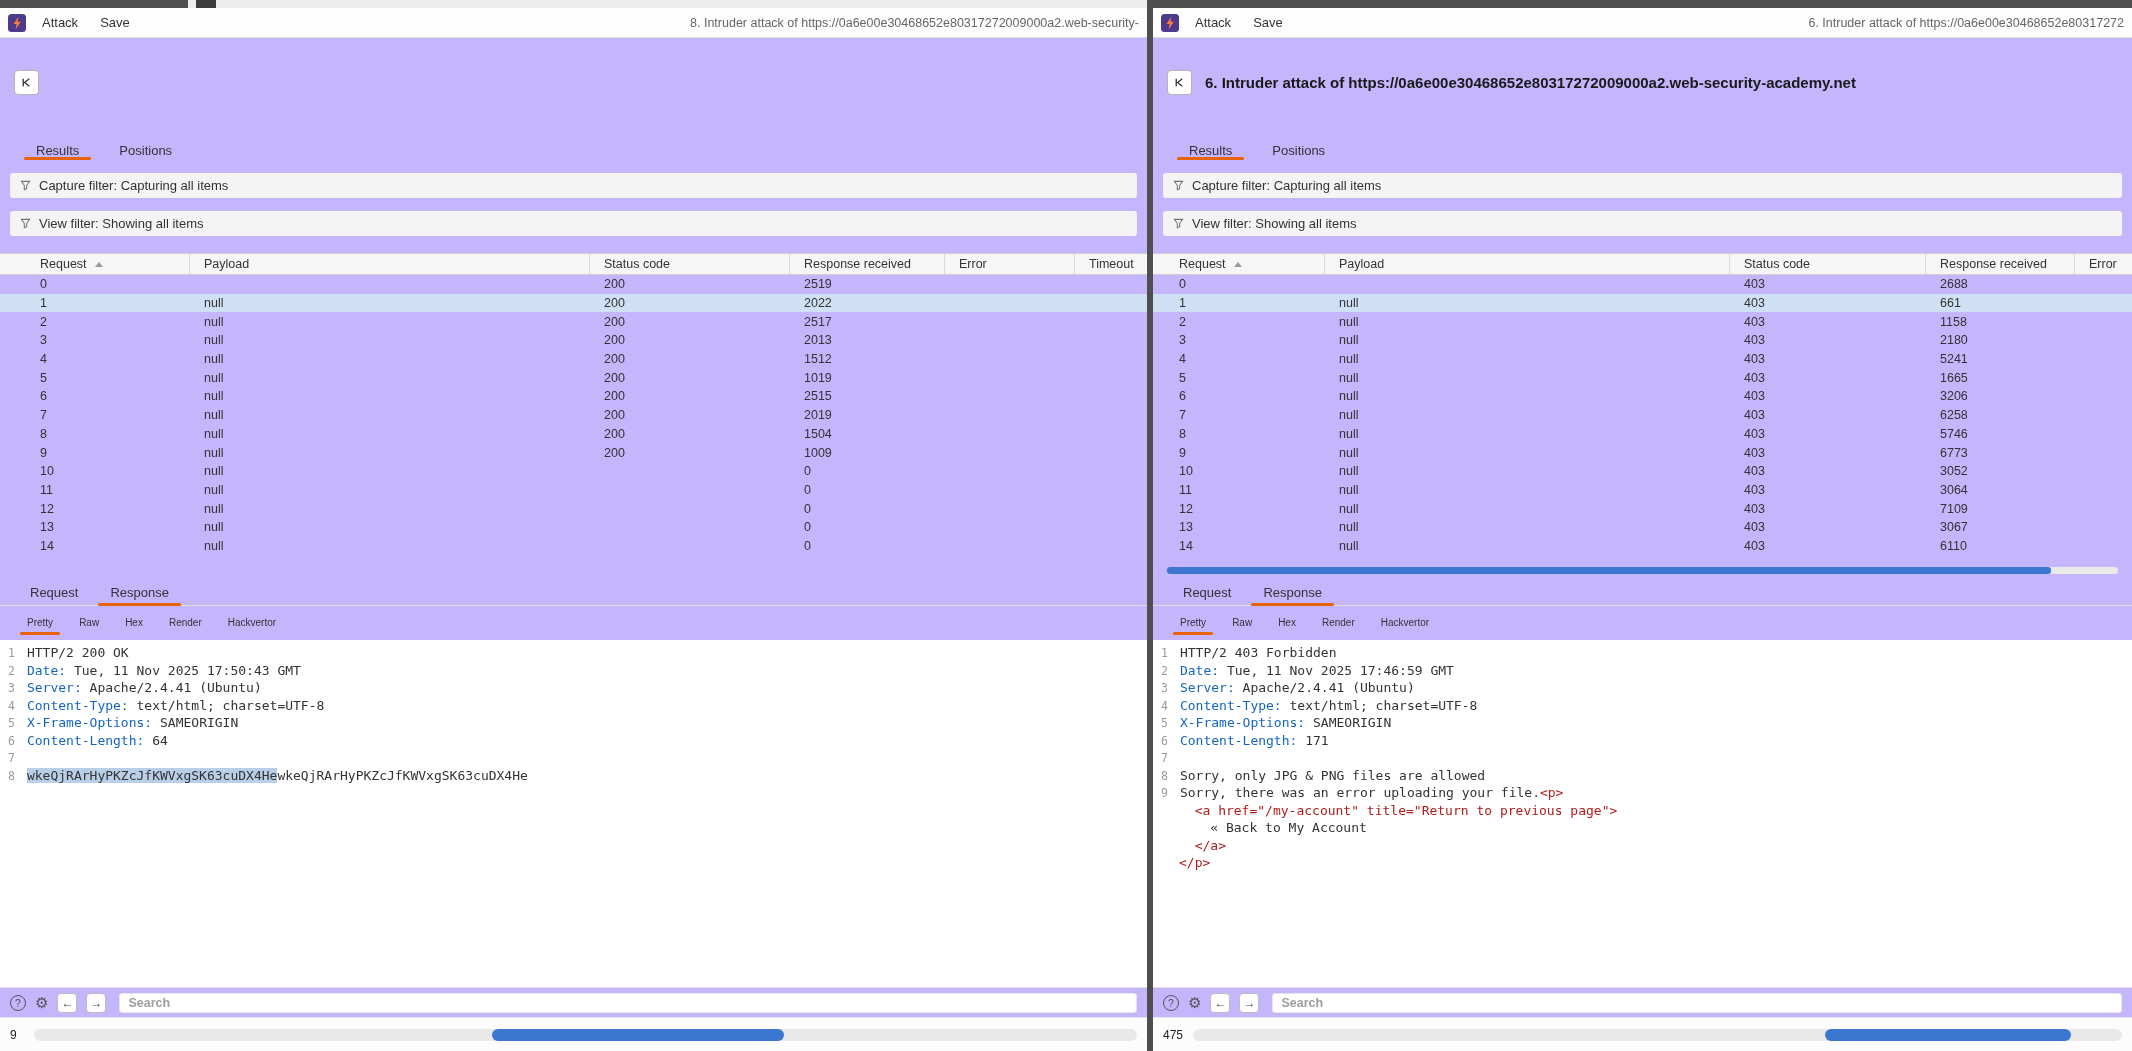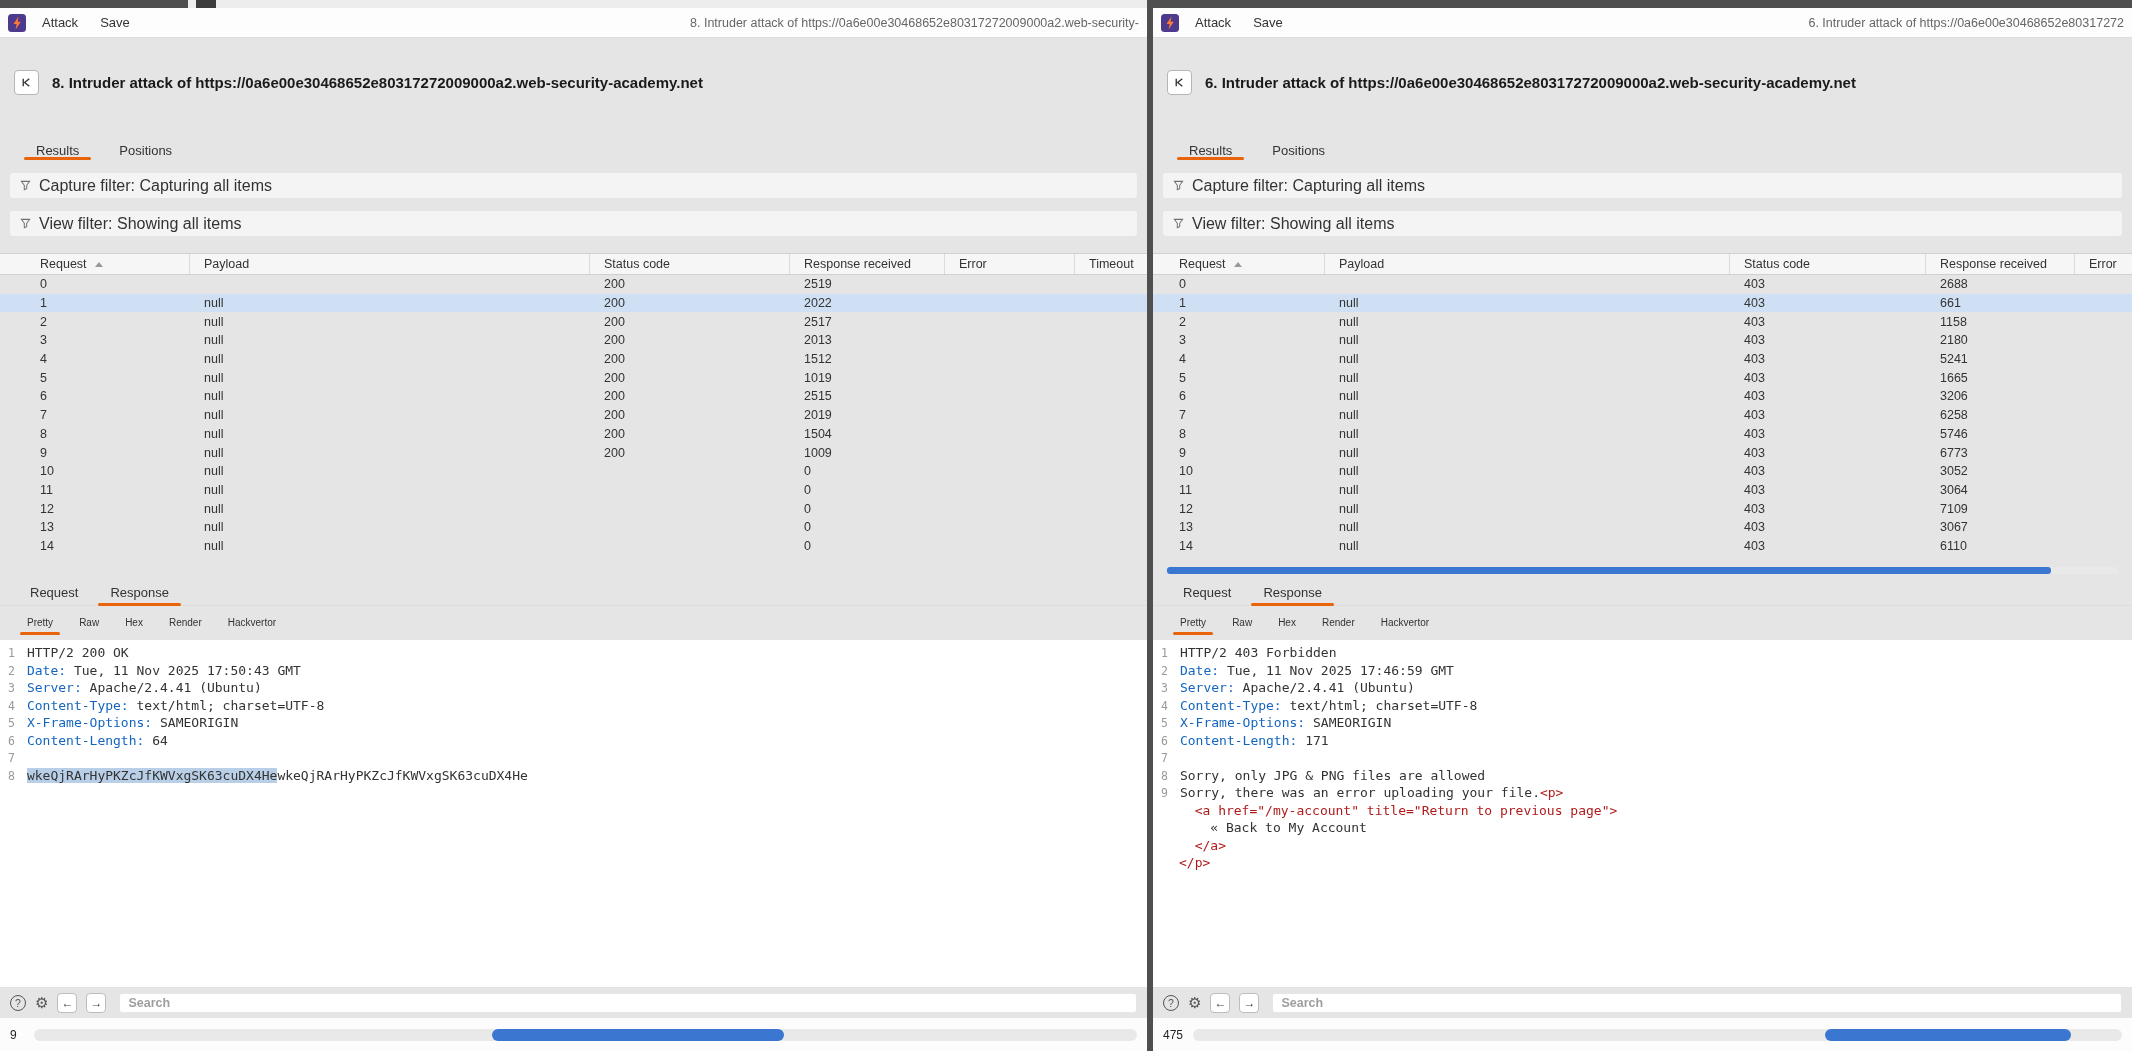--- a/index.html
+++ b/index.html
@@ -2,21 +2,21 @@
 <html><head>
 <meta charset="utf-8">
 <style>
   * { margin:0; padding:0; box-sizing:border-box; }
   html,body { width:2132px; height:1051px; }
   body { background:#4f4f4f; position:relative; overflow:hidden; font-family:"Liberation Sans",sans-serif; }
 
   .bg-sliver { position:absolute; left:188px; top:0; width:959px; height:8px; background:#ededed; }
   .bg-dot { position:absolute; left:196px; top:0; width:20px; height:8px; background:#3c3c3c; }
 
-  .window { position:absolute; top:8px; height:1043px; background:#e5e5e5; overflow:hidden; }
+  .window { position:absolute; top:8px; height:1043px; background:#c4b5fd; overflow:hidden; }
   #win-left  { left:0;      width:1147px; }
   #win-right { left:1153px; width:979px;  }
 
   
   .titlebar { position:absolute; top:0; left:0; right:0; height:30px; background:#fdfdfd;
               border-bottom:1px solid #dcdcdc; display:flex; align-items:center; padding:0 8px; }
   .burp-icon { width:18px; height:18px; margin-right:16px; flex:0 0 auto; }
   .menu-item { font-size:13px; color:#333; margin-right:22px; cursor:default; }
   .titlebar-title { flex:1; text-align:right; font-size:12.5px; color:#666;
                     white-space:nowrap; overflow:hidden; }
@@ -31,21 +31,21 @@
 
   
   .main-tabs { position:absolute; top:124px; left:20px; right:0; height:28px; display:flex; gap:8px; }
   .tab { padding:0 16px; display:flex; align-items:center; font-size:13px; color:#333; position:relative;margin-top:8px; }
   .tab.active::after { content:""; position:absolute; left:4px; right:4px; bottom:0; height:3px;
                        background:#e8630a; border-radius:2px; }
 
   
   .filter-bar { position:absolute; left:10px; right:10px; height:25px; background:#f4f4f4;
                 border-radius:3px; display:flex; align-items:center; gap:8px; padding:0 10px;
-                font-size:16px; color:#333; }
+                font-size:13px; color:#333; }
   .fb1 { top:165px; } .fb2 { top:203px; }
 
   
   .results-table { position:absolute; top:245px; left:0; right:0; }
   .thead { display:grid; height:22px; background:#f6f6f6;
            border-top:1px solid #d0d0d0; border-bottom:1px solid #d0d0d0; }
   .th { display:flex; align-items:center; font-size:12.5px; color:#333; padding-left:14px;
         border-right:1px solid #dadada; overflow:hidden; white-space:nowrap; }
   .th:last-child { border-right:none; }
   .caret { width:0; height:0; border-left:4px solid transparent; border-right:4px solid transparent;
@@ -132,21 +132,20 @@
     <span class="titlebar-title">8. Intruder attack of https://0a6e00e30468652e80317272009000a2.web-security-</span>
   </div>
 
   <div class="attack-header">
     <span class="back-btn">
       <svg width="13" height="13" viewBox="0 0 14 14">
           <path d="M10 3 L5 7 L10 11" fill="none" stroke="#3a3a3a" stroke-width="1.5"></path>
           <line x1="3.5" y1="3" x2="3.5" y2="11" stroke="#3a3a3a" stroke-width="1.5"></line>
         </svg>
     </span>
-    <span class="attack-title">8. Intruder attack of https://0a6e00e30468652e80317272009000a2.web-security-academy.net</span>
   </div>
 
   <div class="main-tabs">
     <div class="tab active">
         <span>Results</span>
       </div>
     <div class="tab">
         <span>Positions</span>
       </div>
   </div>

